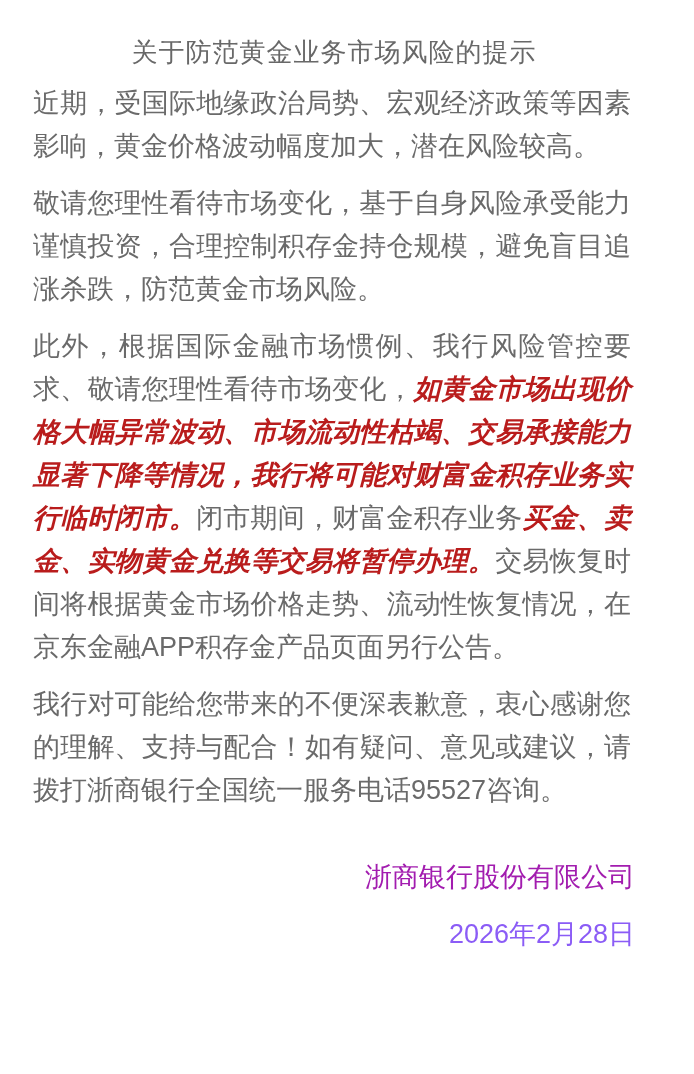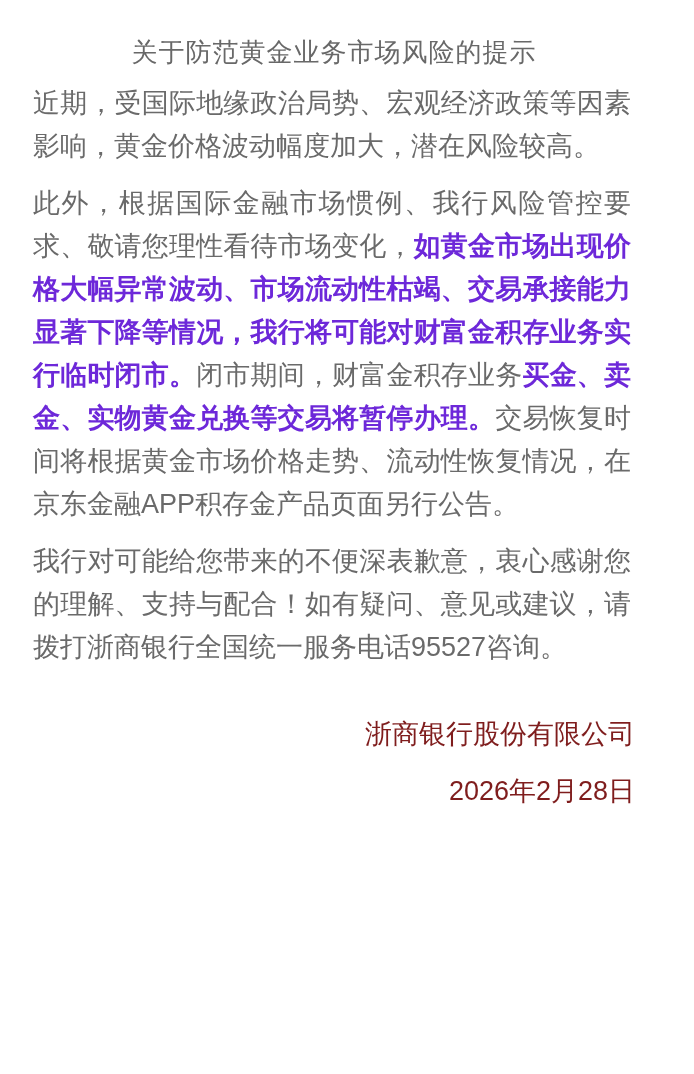--- a/index.html
+++ b/index.html
@@ -39,46 +39,48 @@
   .para {
     margin: 14px 4px 0 0;
     font-size: 27px;
     line-height: 43px;
     color: #6a6a6a;
     text-align: justify;
     word-break: break-all;
   }
   .para .em {
     font-weight: 700;
-    color: #6d28d9;
+    font-style: italic;
+    color: #b91c1c;
   }
   .signature {
     margin: 44px 0 0 0;
     font-size: 27px;
     line-height: 43px;
     text-align: right;
-    color: #7f1d1d;
+    color: #a21caf;
   }
   .date {
     margin: 14px 0 0 0;
     font-size: 27px;
     line-height: 43px;
     text-align: right;
-    color: #7f1d1d;
+    color: #8b5cf6;
   }
 </style>
 </head>
 <body>
 
 <div class="page">
   <h1 class="title">关于防范黄金业务市场风险的提示</h1>
 
 
   <div id="notice-body">
       <p class="para"><span>近期，受国际地缘政治局势、宏观经济政策等因素影响，黄金价格波动幅度加大，潜在风险较高。</span></p>
+      <p class="para"><span>敬请您理性看待市场变化，基于自身风险承受能力谨慎投资，合理控制积存金持仓规模，避免盲目追涨杀跌，防范黄金市场风险。</span></p>
       <p class="para"><span>此外，根据国际金融市场惯例、我行风险管控要求、敬请您理性看待市场变化，</span><span class="em">如黄金市场出现价格大幅异常波动、市场流动性枯竭、交易承接能力显著下降等情况，我行将可能对财富金积存业务实行临时闭市。</span><span>闭市期间，财富金积存业务</span><span class="em">买金、卖金、实物黄金兑换等交易将暂停办理。</span><span>交易恢复时间将根据黄金市场价格走势、流动性恢复情况，在京东金融APP积存金产品页面另行公告。</span></p>
       <p class="para"><span>我行对可能给您带来的不便深表歉意，衷心感谢您的理解、支持与配合！如有疑问、意见或建议，请拨打浙商银行全国统一服务电话95527咨询。</span></p>
     </div>
 
   <div class="signature">浙商银行股份有限公司</div>
 
   <div class="date">2026年2月28日</div>
 </div>
 
 </body></html>

